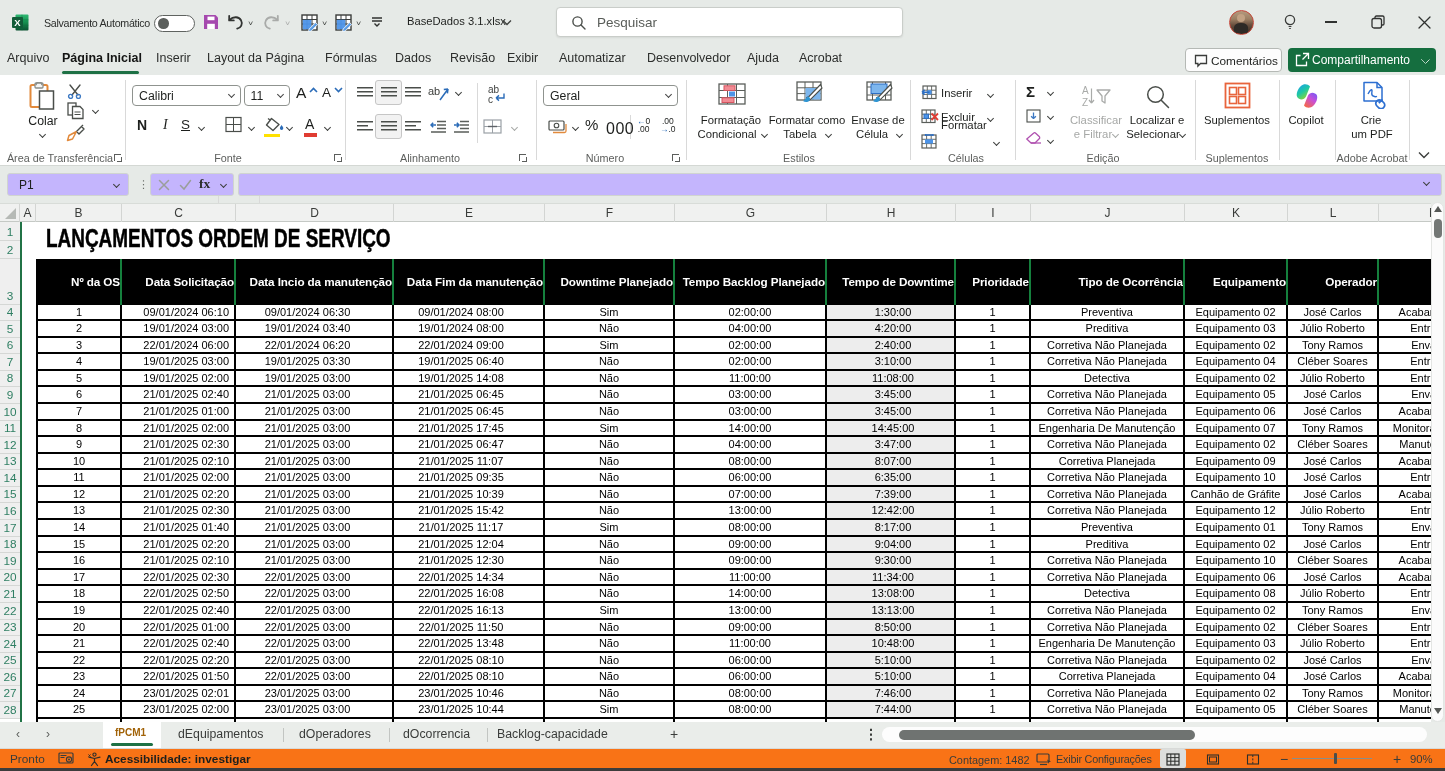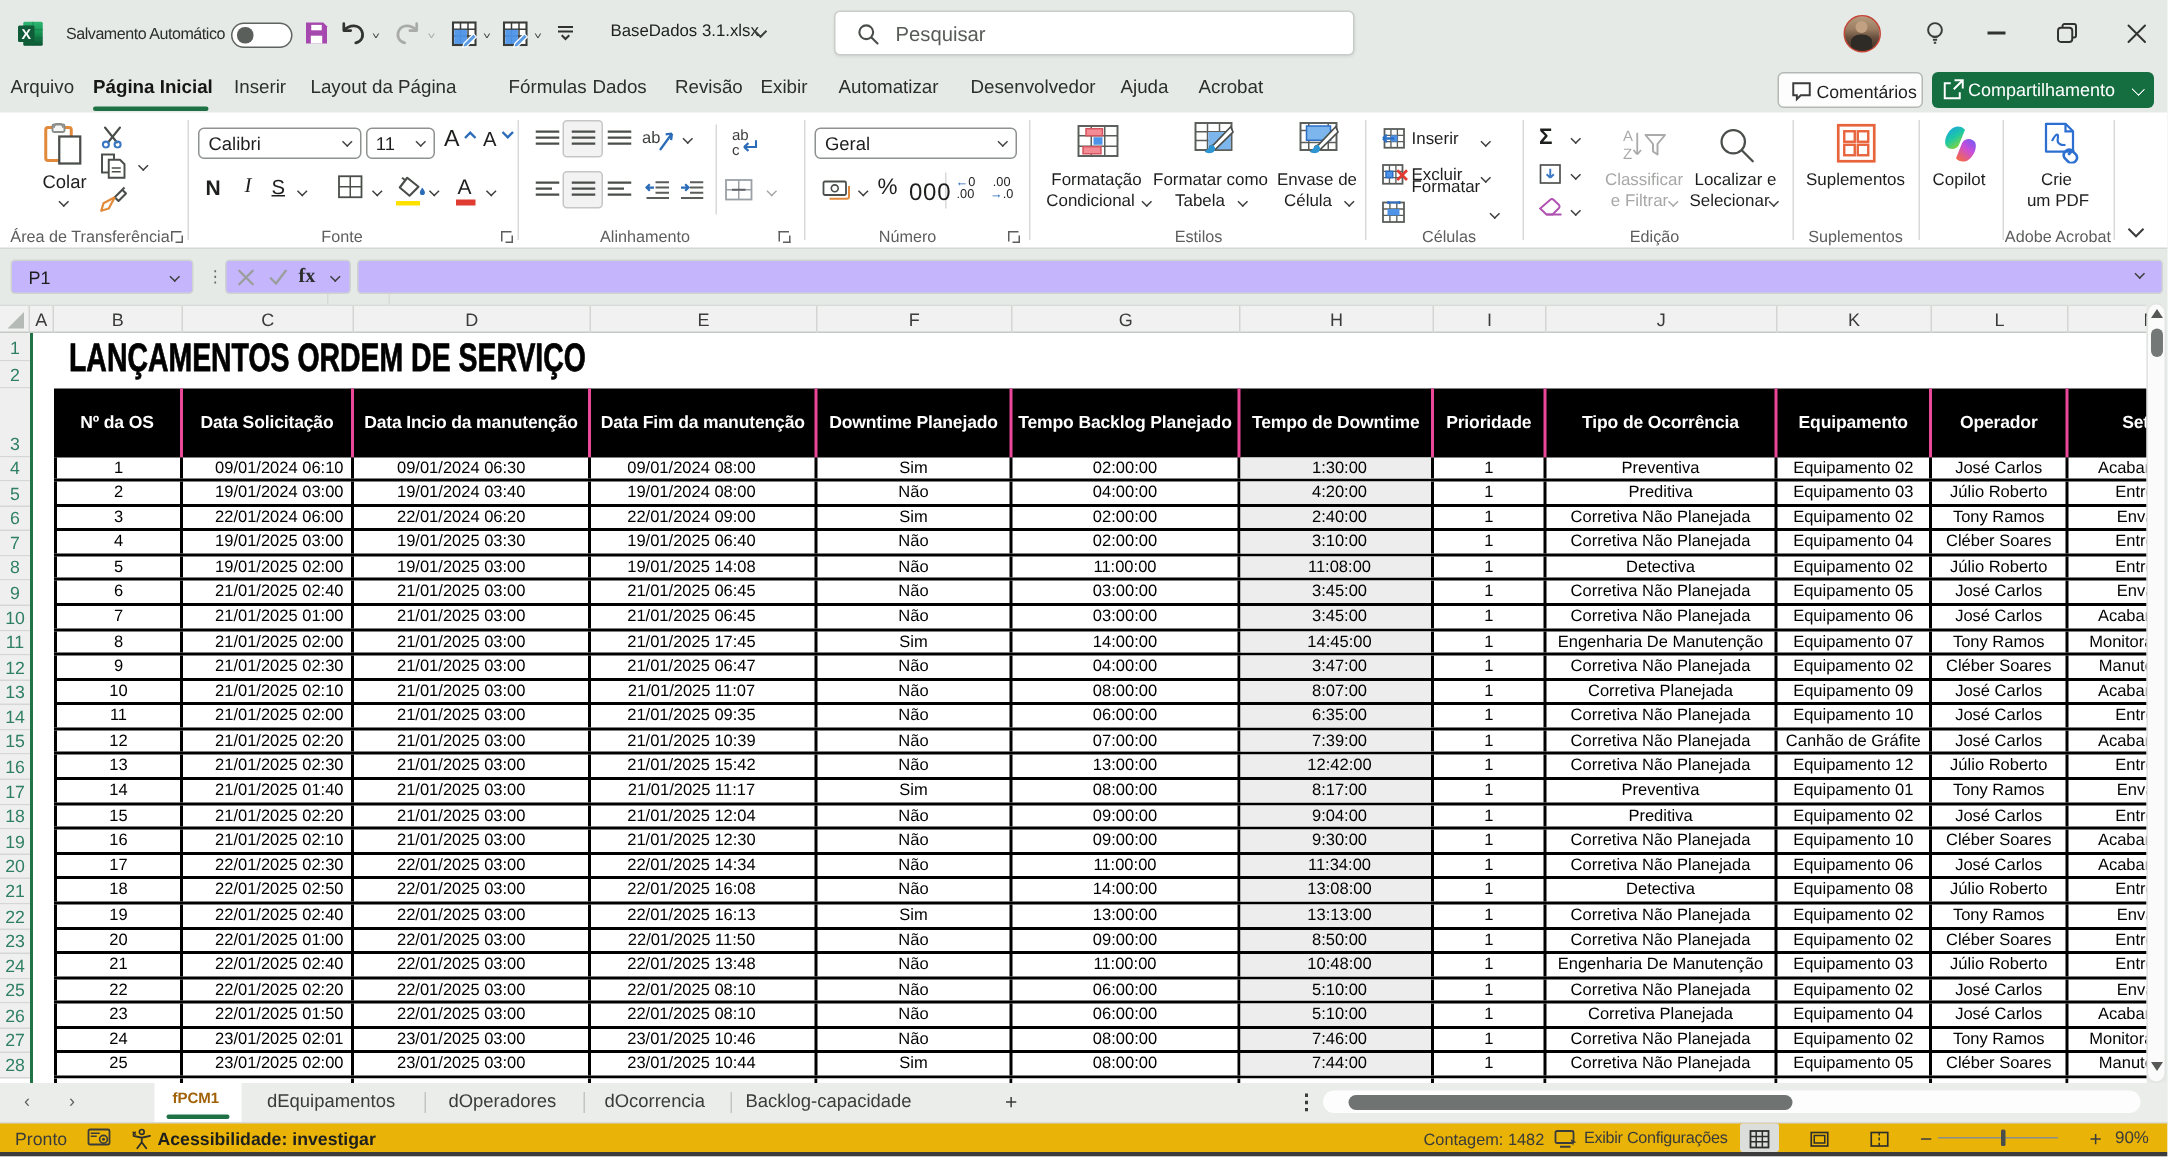--- a/index.html
+++ b/index.html
@@ -56,21 +56,21 @@
 #corner:after{content:"";position:absolute;right:3px;bottom:3px;border-left:11px solid transparent;border-bottom:11px solid #b6bab6}
 
 #grid{left:0;top:222px;width:1431px;height:500px;background:#fff;overflow:hidden}
 .rn{position:absolute;left:0;width:20px;border-bottom:1px solid #d5d7d5;color:#2f7f63;font-size:11.8px;text-align:center;background:#efefef}
 .rn span{position:absolute;left:0;right:0;bottom:1px}
 #greenline{position:absolute;left:20px;top:0;width:2px;height:500px;background:#217346}
 #sheettitle{position:absolute;left:46px;top:0.5px;font-size:26.5px;font-weight:700;color:#000;white-space:nowrap;transform:scaleX(.715);transform-origin:0 50%;letter-spacing:0px;-webkit-text-stroke:0.5px #000}
 .trow{position:absolute;left:36px;height:16.58px;border-bottom:2px solid #000;white-space:nowrap;font-size:11px;color:#000}
 .trow.thead{background:#000;color:#fff;font-weight:700;font-size:11.4px;border-bottom:none}
 .tc{display:inline-block;vertical-align:top;height:100%;border-right:2px solid #000;overflow:hidden;text-align:center;line-height:14.2px}
-.trow.thead .tc{border-right:2px solid #ec4899;line-height:45px;letter-spacing:-0.1px;text-align:center;padding:0 !important;font-size:11.7px;background:none !important}
+.trow.thead .tc{border-right:2px solid #15803d;line-height:45px;letter-spacing:-0.1px;text-align:right;padding:0 !important;font-size:11.7px;background:none !important}
 .tc.b{border-left:2px solid #000}
 .thead .tc.b{border-left:none}
 .trow.sliver{border-bottom:none}
 .trow.sliver .tc{background:#fff}
 .tc.c{text-align:right;padding-right:5px}
 .tc.d{padding-right:13px}
 .tc.e{padding-right:15px}
 .tc.h{background:#ededed;padding-left:5px}
 .tc.m{letter-spacing:0}
 
@@ -93,21 +93,21 @@
 #vdn{left:1433.5px;top:708px}
 #tabbar{left:0;top:722px;width:1445px;height:26px;background:#eaedea}
 .sheettab{position:absolute;top:0;height:26px;font-size:12.3px;color:#3a3c3a;text-align:center}
 #activetab{position:absolute;left:103px;top:0;width:58px;height:26px;background:#fff}
 #activetab b{position:absolute;left:12px;right:0;top:5px;font-size:10px;color:#a16207}
 #activetab i{position:absolute;left:8px;right:8px;bottom:2.5px;height:2.6px;background:#1e7145;border-radius:2px;display:block}
 .tsep{position:absolute;top:6px;height:14px;width:1px;background:#c2c5c2}
 #htrack{left:882px;top:727px;width:545px;height:15px;background:#fdfdfd;border-radius:8px}
 #hthumb{left:899px;top:729.5px;width:296px;height:10px;background:#6f7371;border-radius:5px}
 
-#statusbar{left:0;top:748px;width:1445px;height:20px;background:#eab308;border-top:1px solid #d8dad8;font-size:11.8px;color:#3a3c3a}
+#statusbar{left:0;top:748px;width:1445px;height:20px;background:#f97316;border-top:1px solid #d8dad8;font-size:11.8px;color:#3a3c3a}
 #statusbar .it{position:absolute;top:3px;white-space:nowrap}
 #blackstrip{left:0;top:767.5px;width:1445px;height:3.5px;background:#3c3c3c}
 .arrowbtn{color:#5c5e5c;font-size:12px}
 </style></head>
 <body>
 
 <svg id="xlicon" class="abs" viewBox="0 0 17 17">
     <defs>
       <linearGradient id="xg" x1="0" y1="0" x2="0" y2="1">
         <stop offset="0" stop-color="#2fb873"></stop>
@@ -180,21 +180,21 @@
   </svg>
 <svg class="abs" style="left:1418px;top:16px" width="13" height="13" viewBox="0 0 13 13">
     <path d="M1 1 12 12M12 1 1 12" stroke="#303230" stroke-width="1.3" stroke-linecap="round"></path>
   </svg>
 
 <div class="abs rtab" style="left:7px">Arquivo</div>
 <div class="abs rtab" id="tab-pi" style="left:62px">Página Inicial</div>
 <div class="abs" id="pi-under"></div>
 <div class="abs rtab" style="left:156px">Inserir</div>
 <div class="abs rtab" style="left:207px">Layout da Página</div>
-<div class="abs rtab" style="left:339px">Fórmulas</div>
+<div class="abs rtab" style="left:325px">Fórmulas</div>
 <div class="abs rtab" style="left:395px">Dados</div>
 <div class="abs rtab" style="left:450px">Revisão</div>
 <div class="abs rtab" style="left:507px">Exibir</div>
 <div class="abs rtab" style="left:559px">Automatizar</div>
 <div class="abs rtab" style="left:647px">Desenvolvedor</div>
 <div class="abs rtab" style="left:747px">Ajuda</div>
 <div class="abs rtab" style="left:799px">Acrobat</div>
 <div id="btn-com" class="abs">
     <svg style="position:absolute;left:8px;top:5px" width="15" height="14" viewBox="0 0 15 14">
       <path d="M1.5 1.5h11v8h-6l-2.6 2.6v-2.6h-2.4z" fill="none" stroke="#3a3c3a" stroke-width="1.3"></path>

